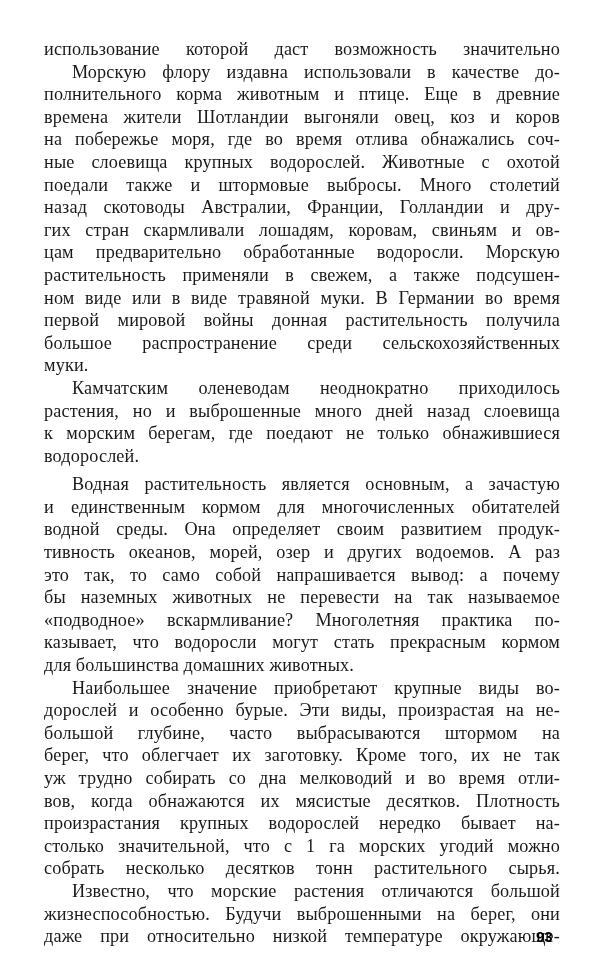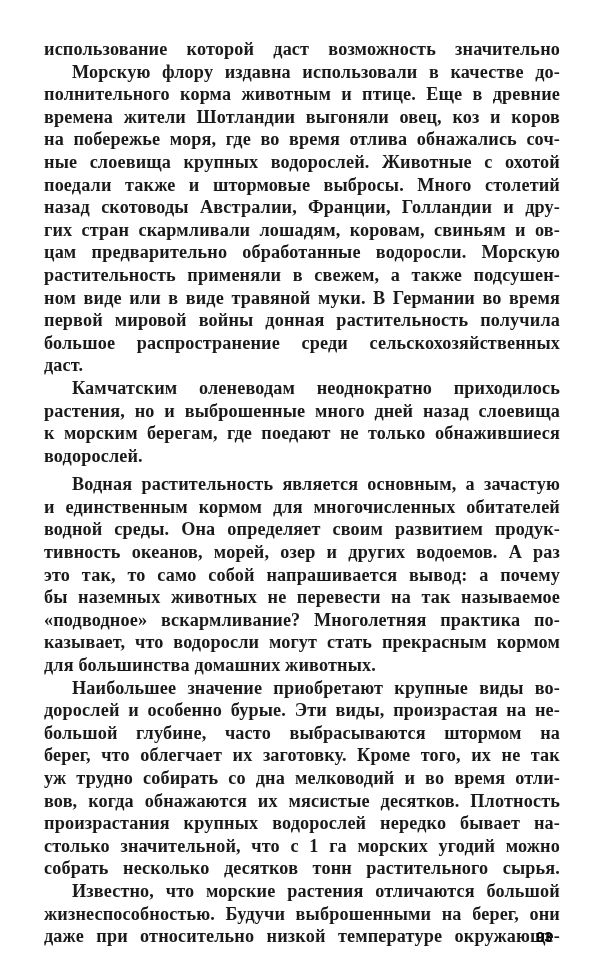--- a/index.html
+++ b/index.html
@@ -13,21 +13,21 @@
       white-space: nowrap; text-align: justify; text-align-last: justify;
       letter-spacing: 0.15px; font-stretch: condensed;
     }
     .line.last { text-align-last: left; }
     .line.indent { padding-left: 28px; }
     .gap { height: 6px; }
     .page-number {
       position: absolute; left: 536px; top: 928px; font-family: "Liberation Sans", sans-serif;
       font-weight: bold; font-size: 15px; color: #000000;
     }
-    .para { display: block; font-weight: bold; }
+    .para { display: block; }
   </style>
 </head>
 <body>
 
 <div class="page">
 
   <div class="para">
     <span class="line">использование которой даст возможность  значительно</span>
   </div>
 
@@ -38,21 +38,21 @@
     <span class="line">на побережье моря, где во время отлива обнажались соч-</span>
     <span class="line">ные слоевища крупных водорослей. Животные с охотой</span>
     <span class="line">поедали также и штормовые  выбросы. Много столетий</span>
     <span class="line">назад скотоводы Австралии, Франции, Голландии и дру-</span>
     <span class="line">гих стран скармливали лошадям, коровам, свиньям и ов-</span>
     <span class="line">цам предварительно обработанные водоросли. Морскую</span>
     <span class="line">растительность применяли в свежем, а также подсушен-</span>
     <span class="line">ном виде или в виде травяной муки. В Германии во время</span>
     <span class="line">первой мировой войны донная растительность получила</span>
     <span class="line">большое распространение среди  сельскохозяйственных</span>
-    <span class="line last">даст.</span>
+    <span class="line last">муки.</span>
   </div>
 
   <div class="para">
     <span class="line indent">Камчатским  оленеводам неоднократно приходилось</span>
     <span class="line">растения, но и выброшенные много дней назад слоевища</span>
     <span class="line">к морским берегам, где поедают не только обнажившиеся</span>
     <span class="line last">водорослей.</span>
   </div>
   <div class="gap"></div>
 

